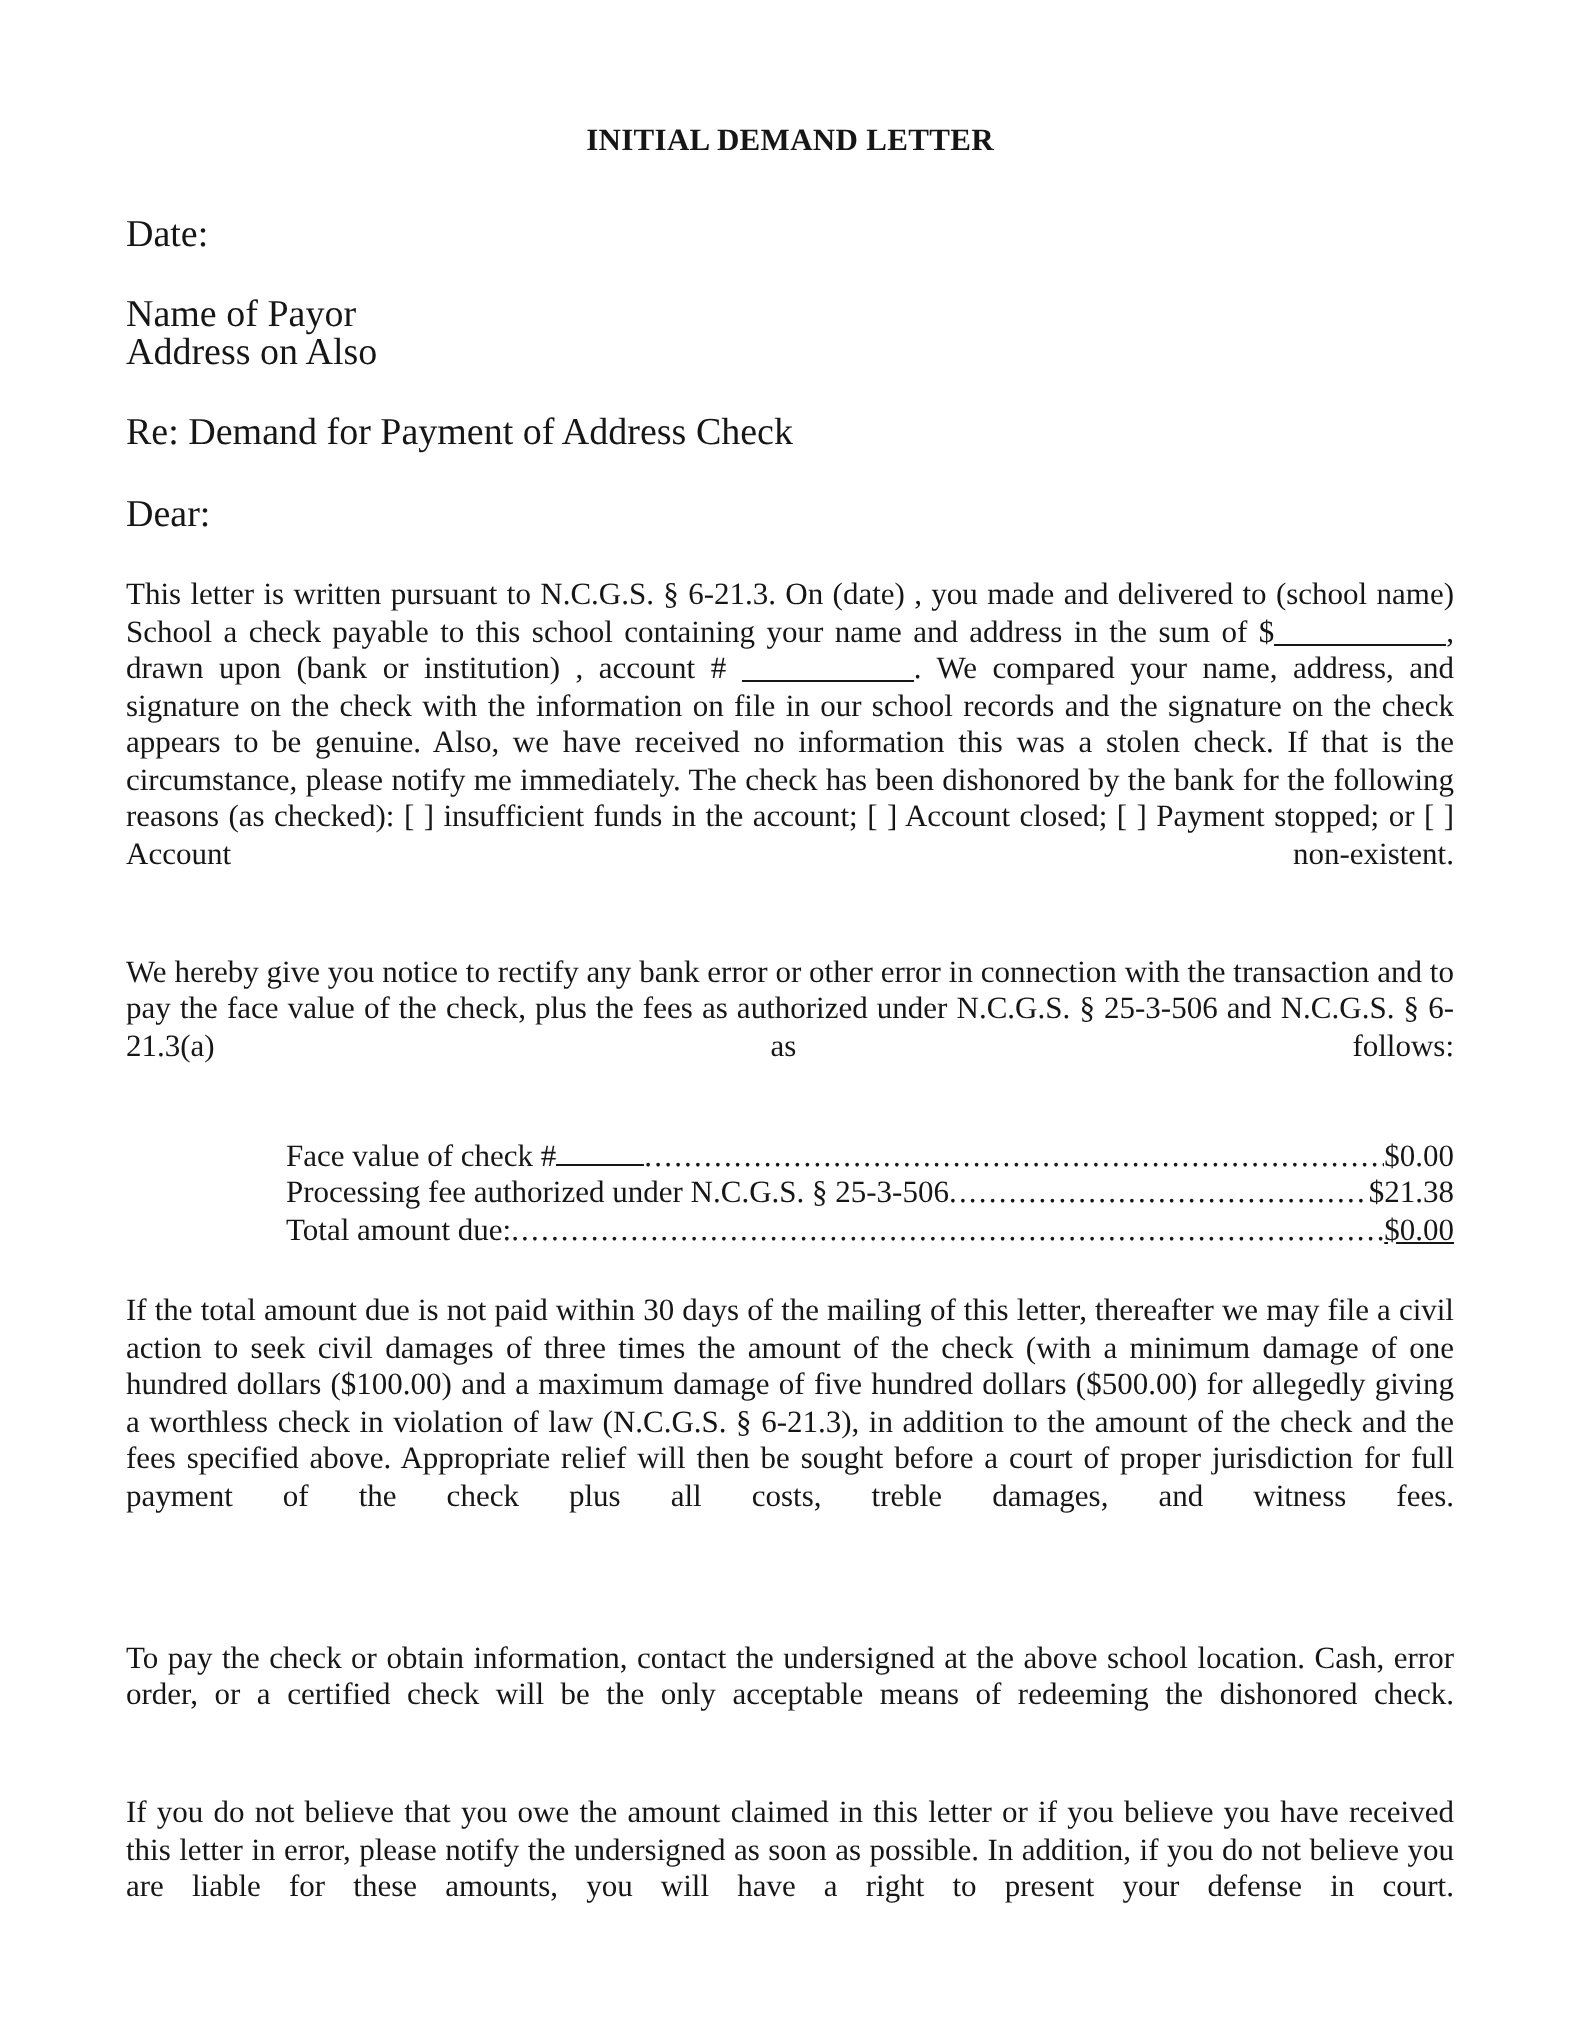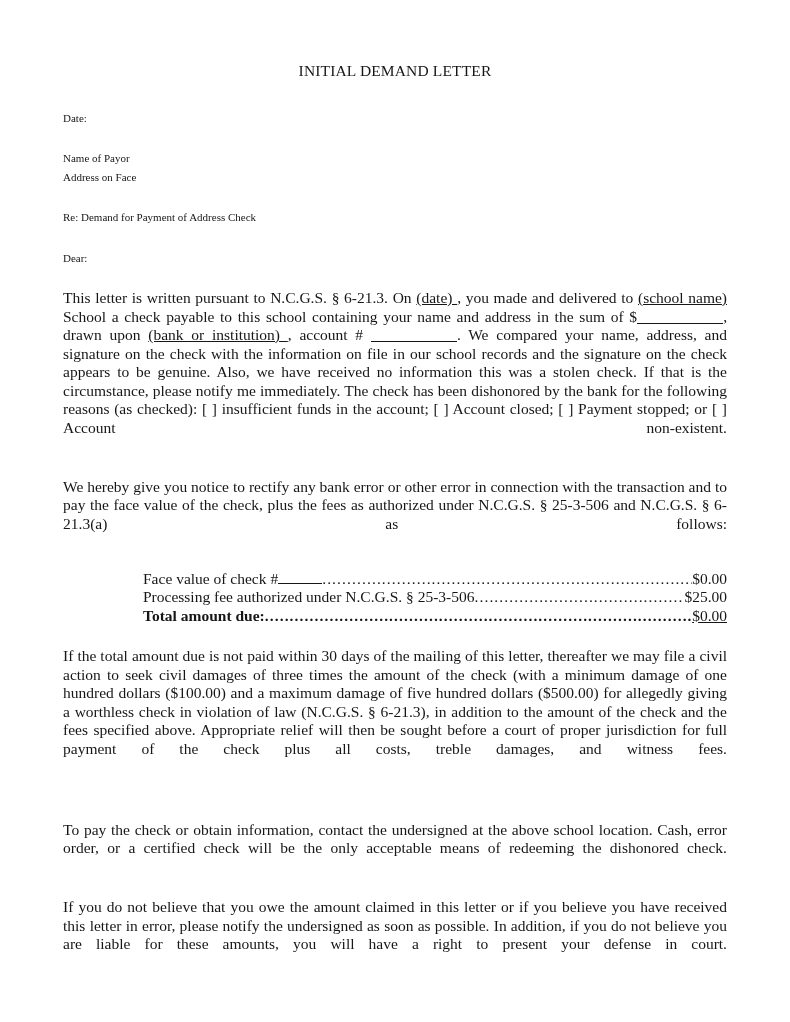--- a/index.html
+++ b/index.html
@@ -21,29 +21,29 @@
   }
   .content {
     position: absolute;
     left: 63px;
     top: 62px;
     width: 664px;
   }
 
   .doc-title {
     text-align: center;
-    font-weight: normal;
+    font-weight: bold;
     font-size: 15.5px;
     letter-spacing: 0.15px;
     margin: 0 0 28px 0;
     line-height: 1.2;
   }
 
   .blk {
-    font-size: 11px;
+    font-size: 19px;
     line-height: 18.5px;
     margin: 0;
   }
   .gap-lg { height: 22px; }
   .gap-md { height: 18px; }
 
   .para {
     font-size: 15.5px;
     line-height: 18.5px;
     text-align: justify;
@@ -51,21 +51,21 @@
     margin: 0;
     hyphens: none;
   }
   
   .para::after {
     content: "";
     display: inline-block;
     width: 100%;
   }
 
-  .u { text-decoration: underline; }
+  .u { }
   .blank-sm {
     display: inline-block;
     width: 58px;
     border-bottom: 1px solid #161616;
     vertical-align: -2px;
   }
   .blank-md {
     display: inline-block;
     width: 86px;
     border-bottom: 1px solid #161616;
@@ -89,36 +89,36 @@
     flex: 1 1 auto;
     overflow: hidden;
     white-space: nowrap;
     letter-spacing: 1.1px;
     font-size: 15.5px;
     margin: 0 0px;
     color: #161616;
   }
   .fee-amount { flex: 0 0 auto; }
   .fee-row.total .fee-label,
-  .fee-row.total .fee-leader { font-weight: bold; }
+  .fee-row.total .fee-leader { font-weight: normal; }
   .fee-row.total .fee-amount { text-decoration: underline; }
 </style>
 </head>
 <body>
 
 <div class="page">
   <div class="content">
 
     <div class="doc-title">INITIAL DEMAND LETTER</div>
 
     <div class="blk">Date:</div>
     <div class="gap-lg"></div>
 
     <div class="blk">Name of Payor</div>
-    <div class="blk">Address on Face</div>
+    <div class="blk">Address on Also</div>
     <div class="gap-lg"></div>
 
     <div class="blk">Re: Demand for Payment of Address Check</div>
     <div class="gap-lg"></div>
 
     <div class="blk">Dear:</div>
     <div class="gap-lg"></div>
 
     <p class="para"><span>This letter is written pursuant to N.C.G.S. § 6-21.3.  On </span><span class="u">  (date)  </span><span>, you made and delivered to </span><span class="u">  (school name)   </span><span> School a check payable to this school containing your name and address in the sum of $</span><span class="blank-md"></span><span>, drawn upon </span><span class="u">  (bank or institution)  </span><span>, account # </span><span class="blank-md"></span><span>.  We compared your name, address, and signature on the check with the information on file in our school records and the signature on the check appears to be genuine.  Also, we have received no information this was a stolen check.  If that is the circumstance, please notify me immediately.  The check has been dishonored by the bank for the following reasons (as checked): [   ] insufficient funds in the account; [   ] Account closed; [   ] Payment stopped; or [   ] Account non-existent.</span></p>
 
@@ -133,21 +133,21 @@
       <div class="fee-row">
         <span class="fee-label">Face value of check #</span>
           <span class="blank-sm"></span>
         <span class="fee-leader">..................................................................................................</span>
         <span class="fee-amount">$0.00</span>
       </div>
 
       <div class="fee-row">
         <span class="fee-label">Processing fee authorized under N.C.G.S. § 25-3-506 </span>
         <span class="fee-leader">...........................................</span>
-        <span class="fee-amount">$25.00</span>
+        <span class="fee-amount">$21.38</span>
       </div>
 
       <div class="fee-row total">
         <span class="fee-label">Total amount due:</span>
         <span class="fee-leader">...............................................................................................</span>
         <span class="fee-amount">$0.00</span>
       </div>
 
     </div>
 

